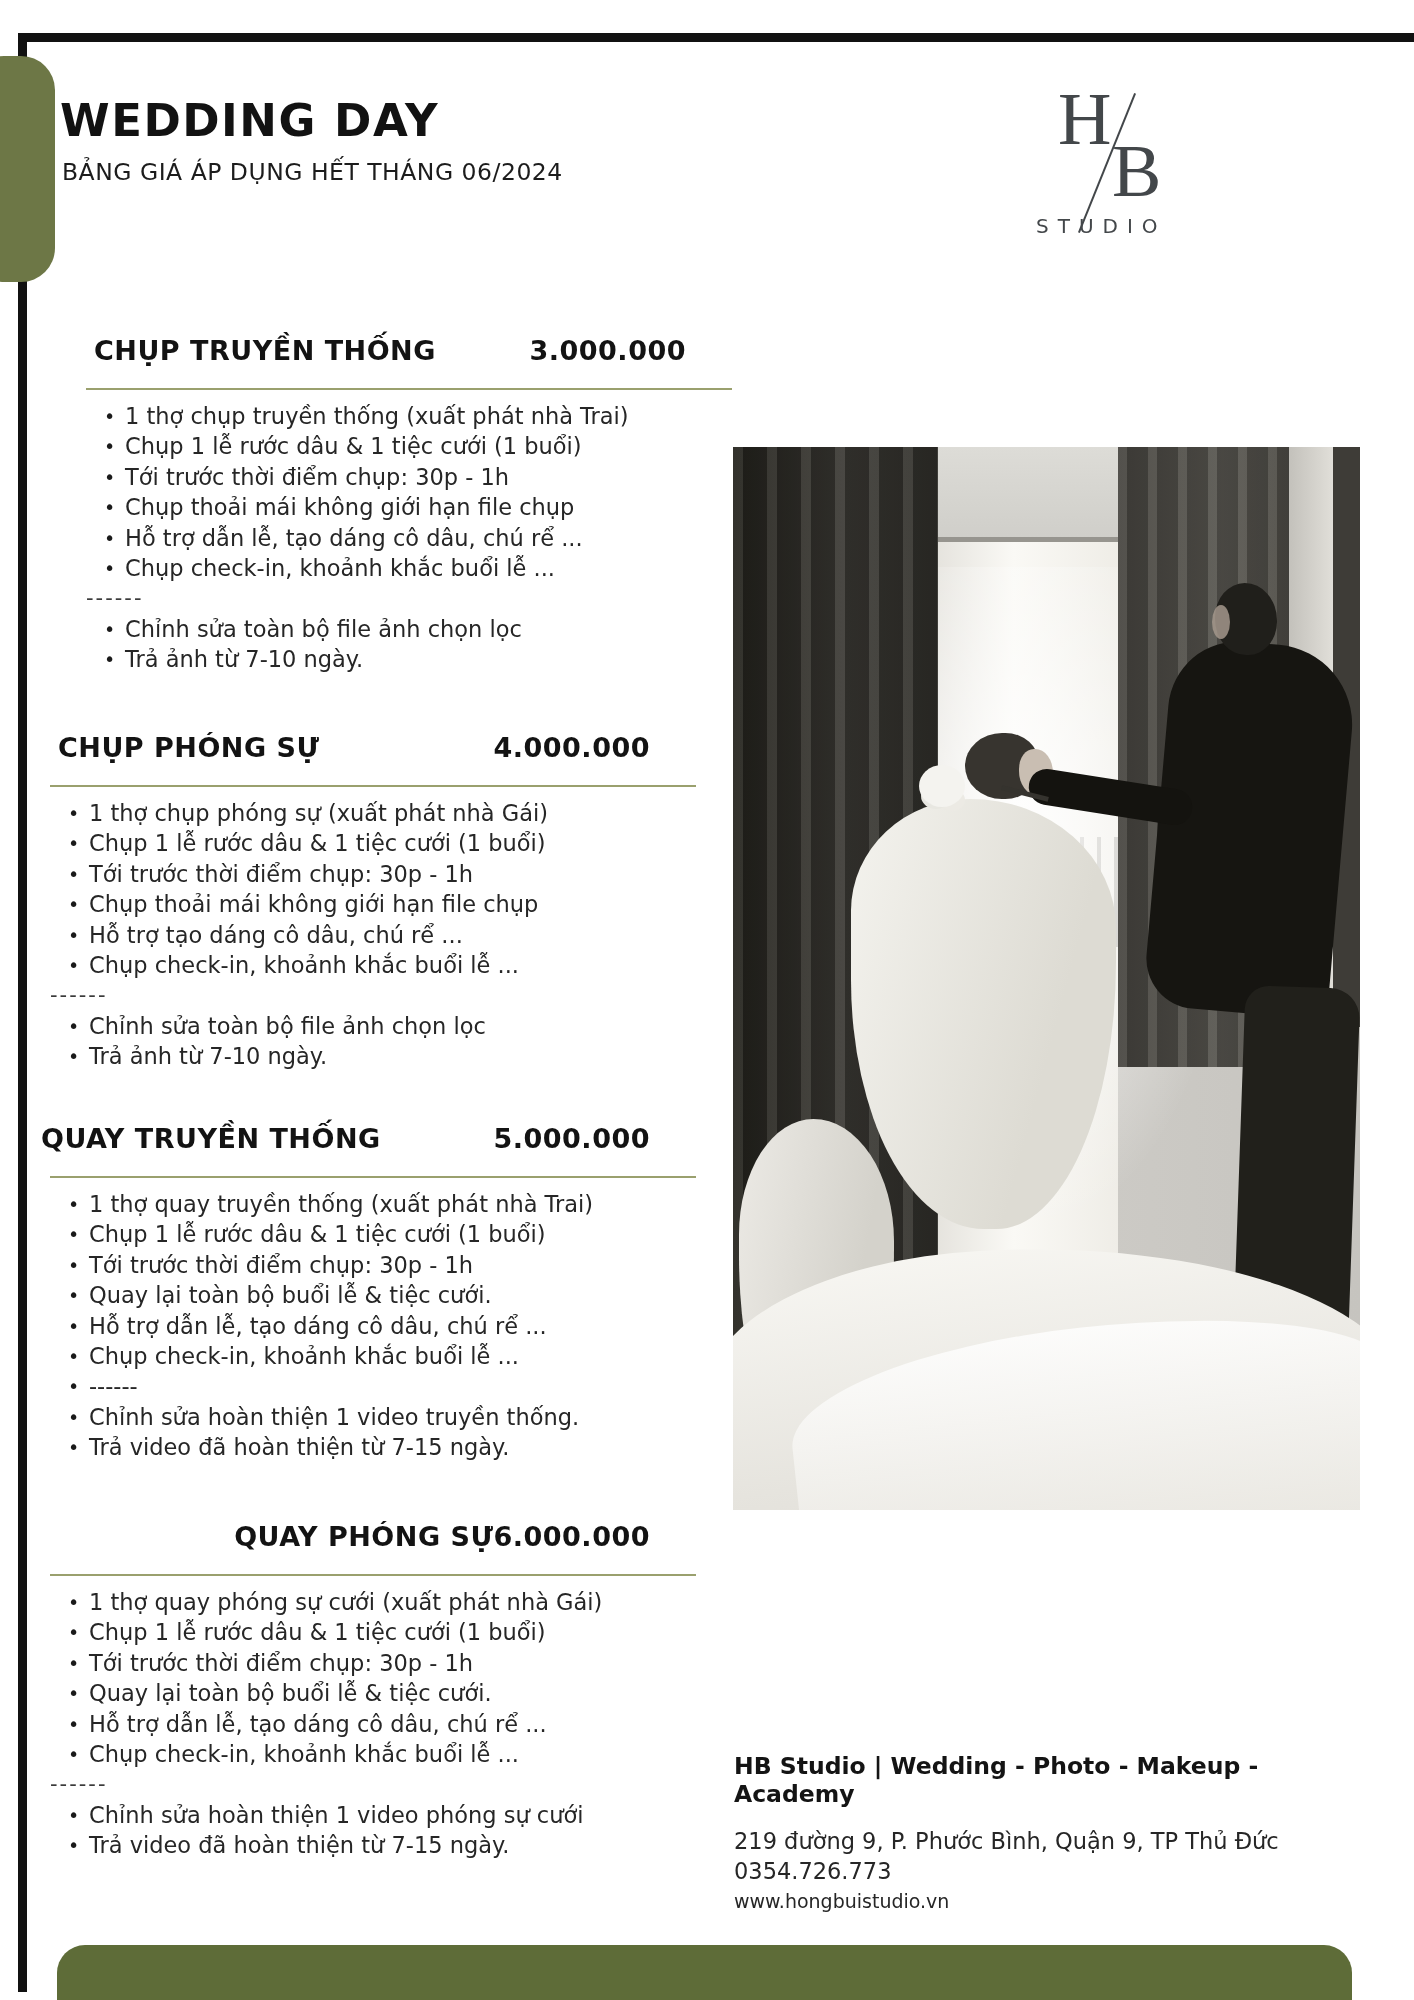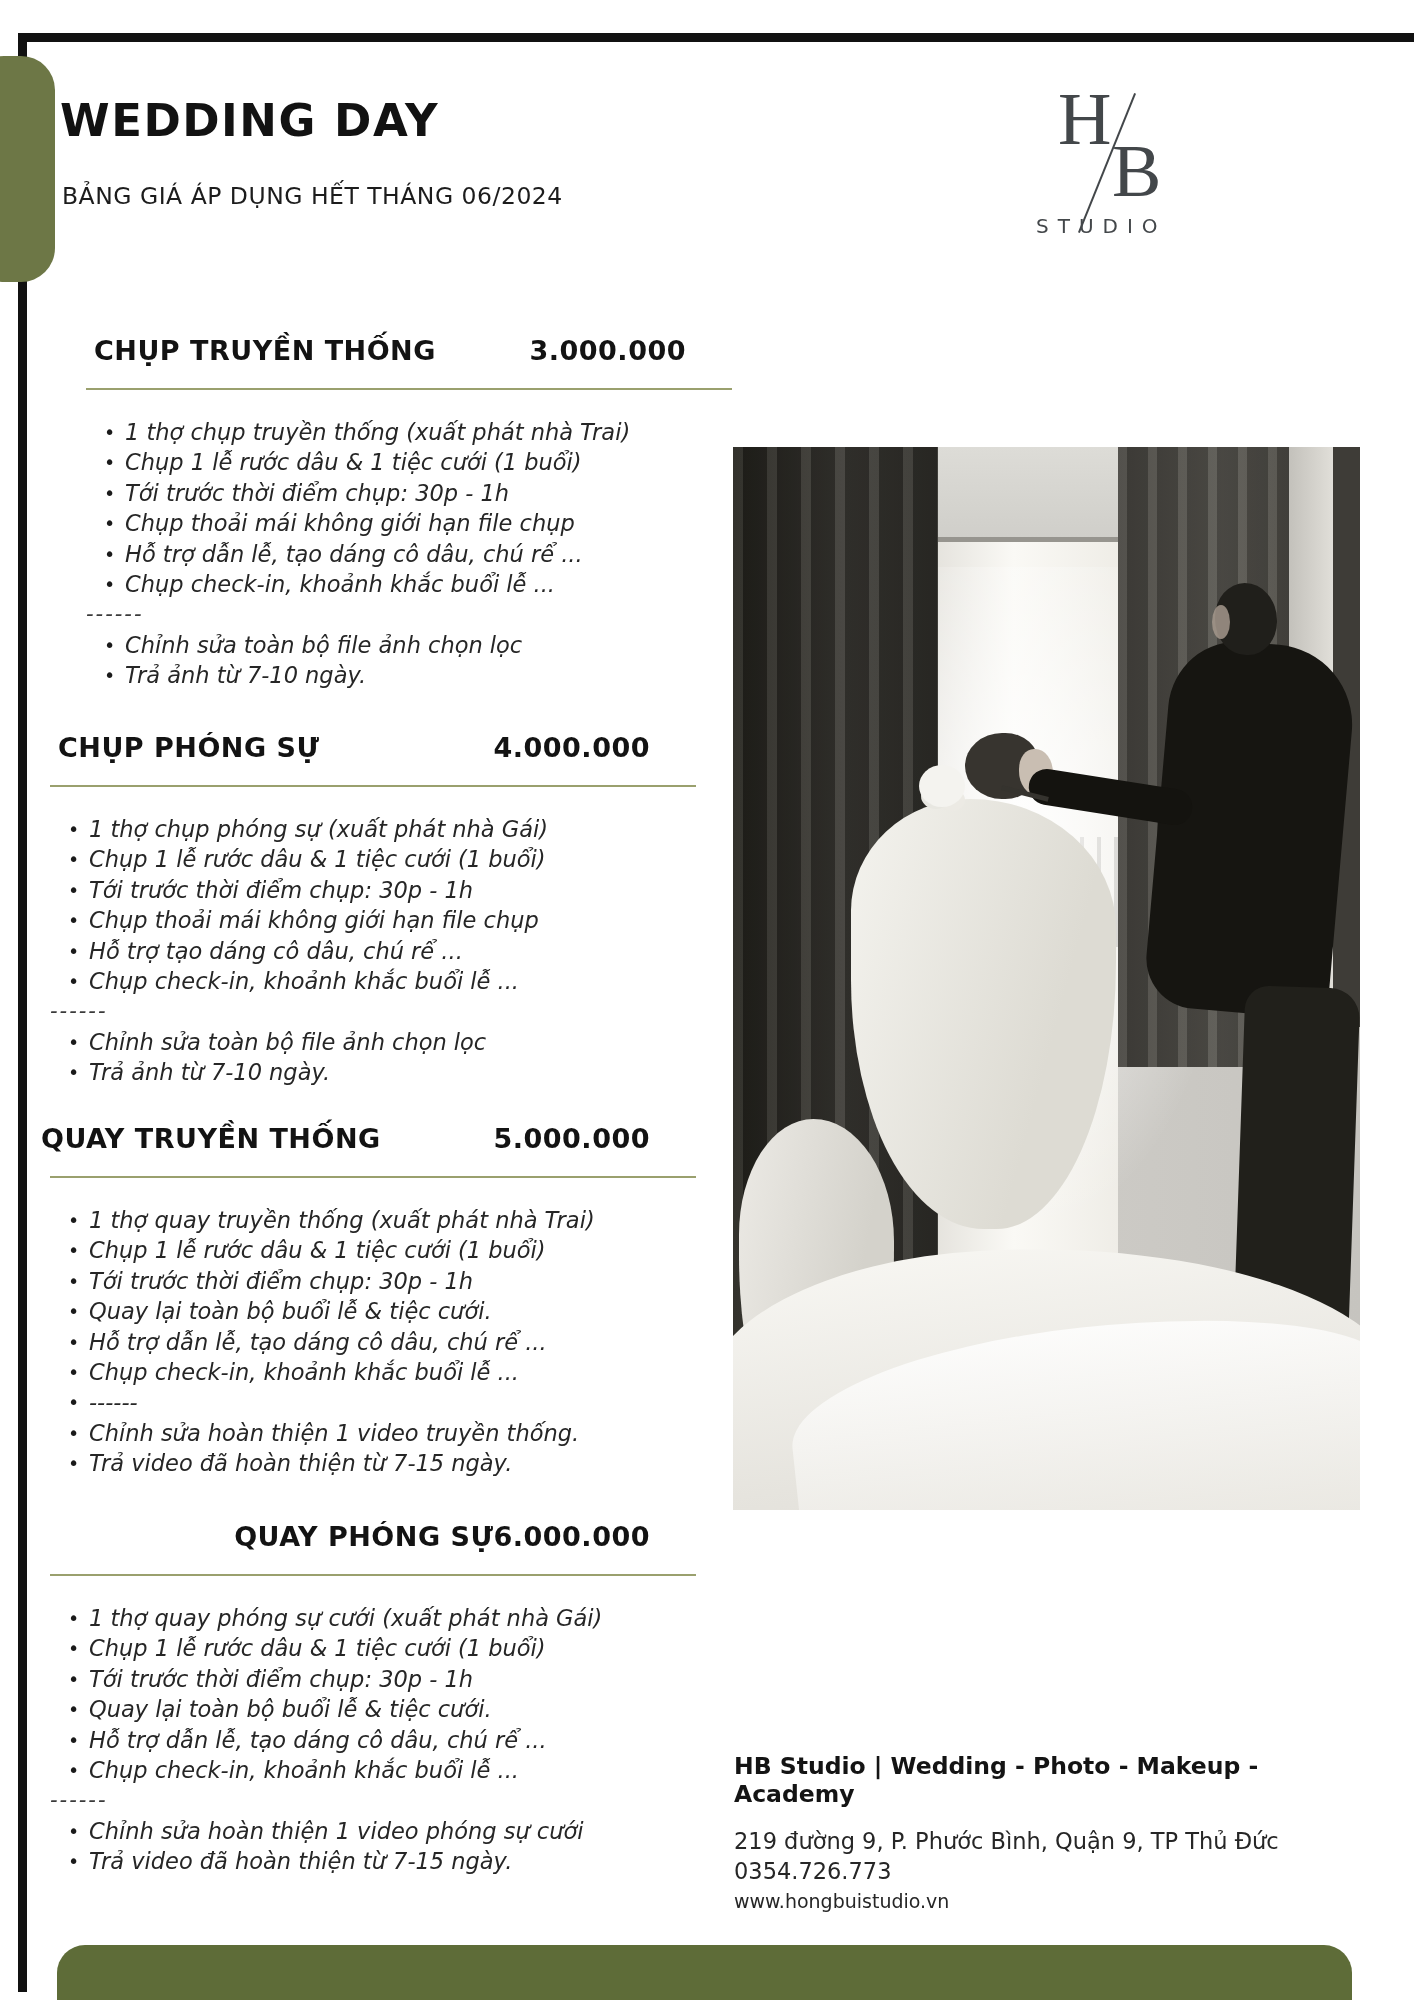--- a/index.html
+++ b/index.html
@@ -7,38 +7,38 @@
         font-family:"DejaVu Sans","Liberation Sans",sans-serif;color:#1d1d1d;}
 
   
   .frame-top{position:absolute;left:22px;top:33px;right:0;height:9px;background:#111;}
   .frame-left{position:absolute;left:18px;top:33px;width:9px;height:1959px;background:#111;}
   .accent-tab{position:absolute;left:-30px;top:56px;width:85px;height:226px;background:#6d7746;border-radius:34px;}
   .accent-bar{position:absolute;left:57px;top:1945px;width:1295px;height:90px;background:#5e6c38;border-radius:28px;}
 
   
   .title{position:absolute;left:60px;top:94px;font-size:45px;font-weight:700;letter-spacing:1.5px;color:#121212;}
-  .subtitle{position:absolute;left:62px;top:158px;font-size:23.5px;font-weight:400;letter-spacing:.5px;color:#1c1c1c;margin-top:24px;}
+  .subtitle{position:absolute;left:62px;top:158px;font-size:23.5px;font-weight:400;letter-spacing:.5px;color:#1c1c1c;}
 
   
   .logo{position:absolute;left:1020px;top:76px;width:180px;height:170px;}
   .logo-h,.logo-b{position:absolute;font-family:"Liberation Serif","DejaVu Serif",serif;font-size:74px;font-weight:400;color:#43474a;line-height:1;}
   .logo-h{left:38px;top:6px;}
   .logo-b{left:92px;top:58px;}
   .logo-slash{position:absolute;left:86px;top:12px;width:2px;height:150px;background:#43474a;transform:rotate(22deg);}
   .logo-word{position:absolute;left:16px;top:138px;font-size:20px;letter-spacing:9px;color:#43474a;font-weight:500;}
 
   
   .sec{position:absolute;left:0;width:760px;}
   .s1{top:334px;padding-left:36px;} .s2{top:731px;} .s3{top:1122px;} .s4{top:1520px;}
   .sec-head{box-sizing:border-box;width:650px;padding-left:58px;display:flex;justify-content:space-between;
             align-items:baseline;font-weight:700;font-size:27px;letter-spacing:.5px;color:#131313;line-height:34px;}
   .s3 .sec-head{padding-left:41px;} .s4 .sec-head{padding-left:32px;justify-content:flex-end;}
   .sec-line{margin-left:50px;margin-top:20px;width:646px;height:2px;background:#9aa06e;}
-  .sec-rows{margin-top:27px;margin-left:68px;font-size:22.5px;color:#262626;font-style:italic;}
+  .sec-rows{margin-top:11px;margin-left:68px;font-size:22.5px;color:#262626;}
   .row{display:flex;line-height:30.4px;}
   .row::before{content:"•";flex:none;width:21px;font-size:19px;color:#1a1a1a;}
   .dash{line-height:30.4px;margin-left:-18px;letter-spacing:2px;color:#3a3a3a;font-size:21px;}
 
   
   .footer{position:absolute;left:734px;top:1752px;width:640px;}
   .f-studio{font-size:23.5px;font-weight:700;color:#141414;}
   .f-addr{margin-top:18px;font-size:22.5px;color:#262626;line-height:30px;}
   .f-phone{font-size:22.5px;color:#262626;line-height:30px;}
   .f-web{font-size:19px;color:#262626;line-height:30px;}

